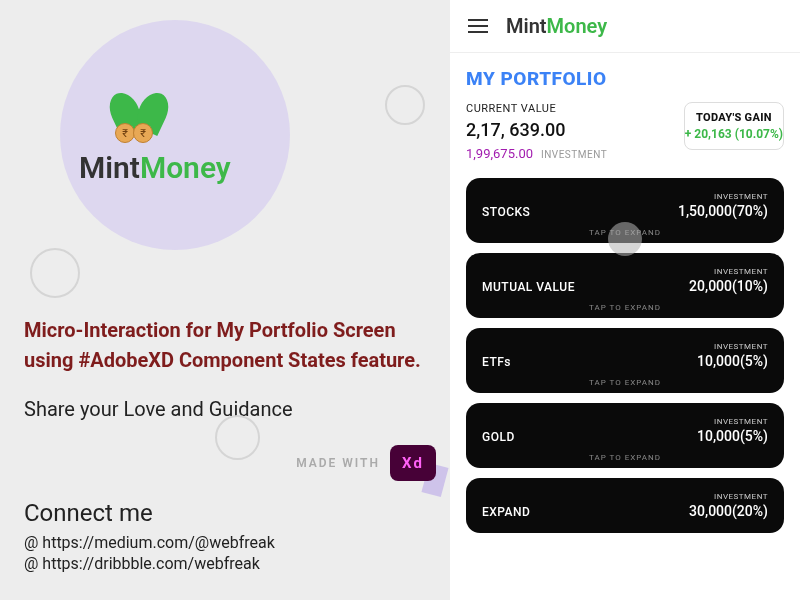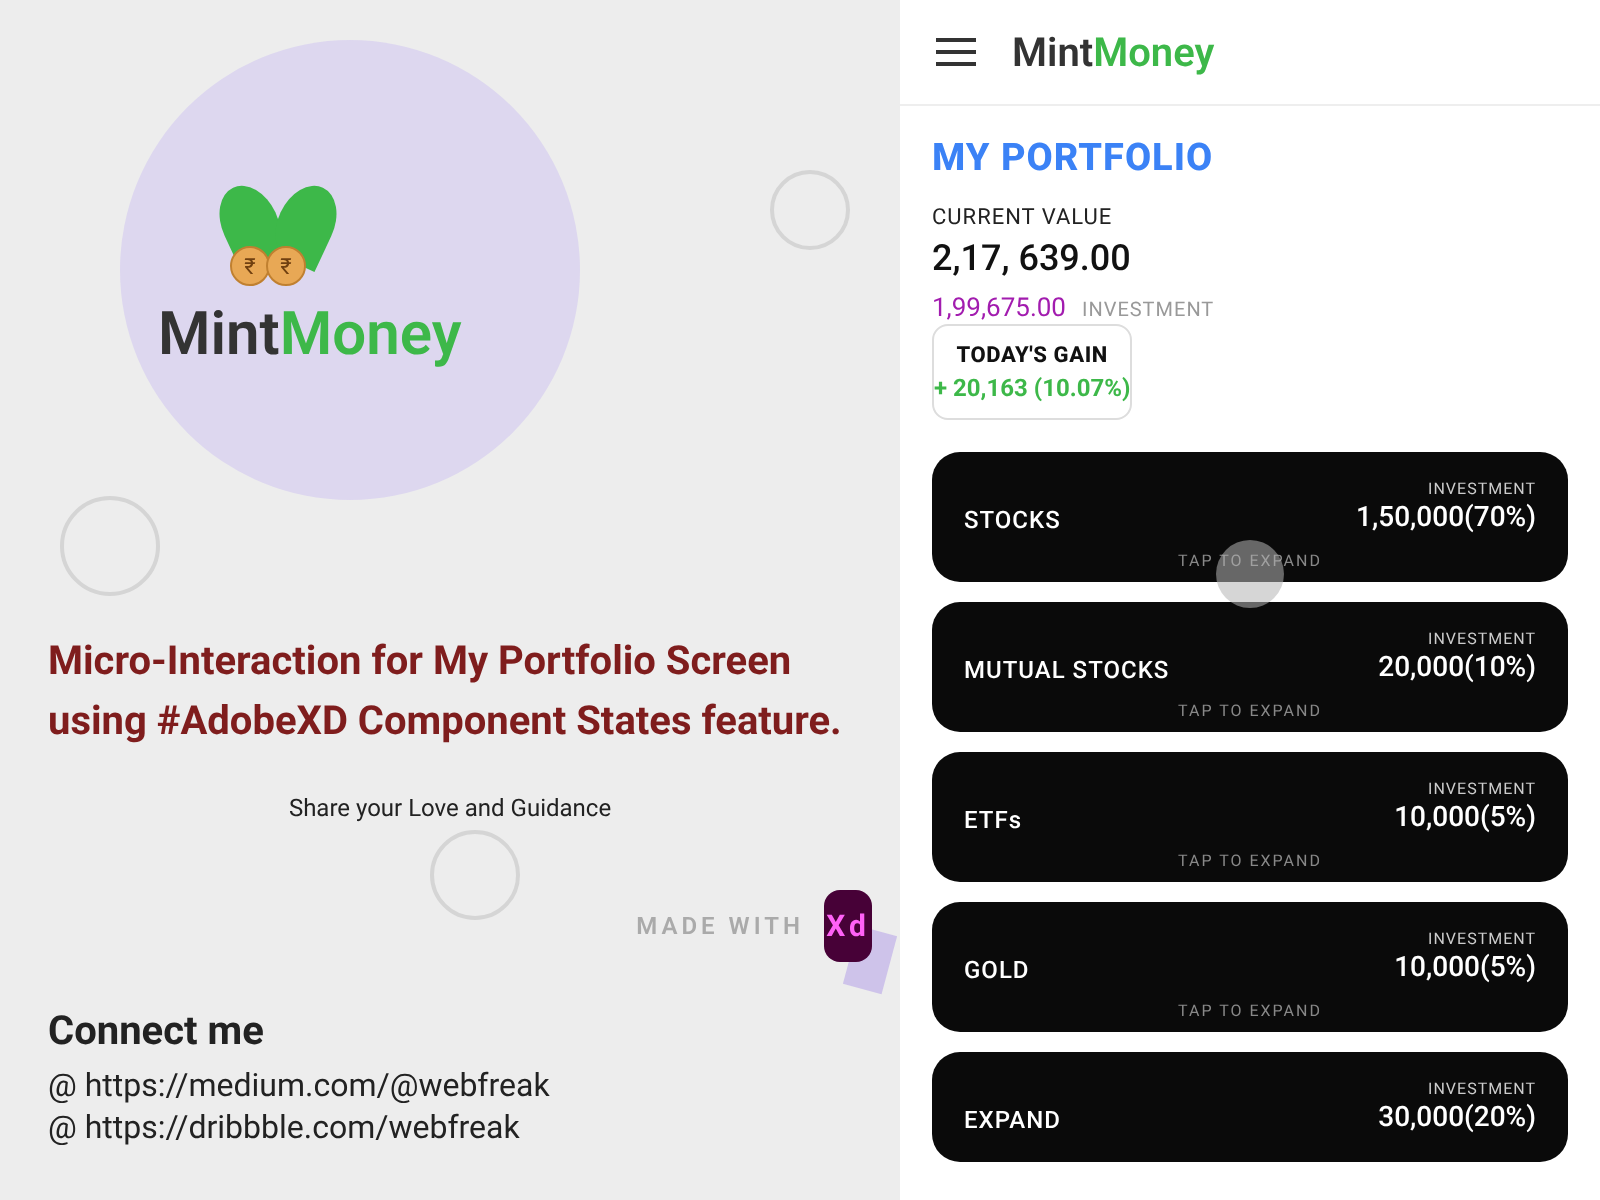--- a/index.html
+++ b/index.html
@@ -14,35 +14,35 @@
 .coins { position: absolute; bottom: 2px; left: 18px; display: flex; gap: -4px; }
 .coin { width: 20px; height: 20px; border-radius: 50%; background: #E8A855; border: 1px solid #c08030; display: inline-flex; align-items: center; justify-content: center; font-size: 11px; color: #704010; margin-left: -2px; }
 .logo-text { font-size: 30px; font-weight: 600; }
 .logo-mint { color: #333; }
 .logo-money { color: #3DB849; }
 .deco-circle { position: absolute; border: 2px solid #d5d5d5; border-radius: 50%; }
 .dc1 { width: 40px; height: 40px; right: 25px; top: 85px; }
 .dc2 { width: 50px; height: 50px; left: 30px; top: 248px; }
 .dc3 { width: 45px; height: 45px; left: 215px; top: 415px; }
 .description { margin-top: 130px; font-size: 20px; line-height: 1.5; color: #7f1d1d; font-weight: bold; }
-.share-text { margin-top: 22px; font-size: 12px; color: #222; text-align: center; }
+.share-text { margin-top: 22px; font-size: 20px; color: #222; }
 .made-with { position: absolute; right: 14px; top: 445px; display: flex; align-items: center; gap: 10px; font-size: 12px; letter-spacing: 2px; color: #aaa; font-weight: 600; }
-.xd-badge { width: 24px; height: 36px; background: #470137; border-radius: 8px; display: flex; align-items: center; justify-content: center; color: #FF61F6; font-weight: 700; font-size: 15px; }
+.xd-badge { width: 46px; height: 36px; background: #470137; border-radius: 8px; display: flex; align-items: center; justify-content: center; color: #FF61F6; font-weight: 700; font-size: 15px; }
 .purple-rect { position: absolute; width: 20px; height: 30px; background: #b9a6e8; right: 5px; top: 465px; transform: rotate(15deg); opacity: 0.6; }
 .connect-section { position: absolute; bottom: 25px; left: 24px; }
-.connect-title { font-size: 20px; font-weight: 700; color: #222; margin-bottom: 6px; }
+.connect-title { font-size: 24px; font-weight: 400; color: #222; margin-bottom: 6px; }
 .connect-link { font-size: 16px; color: #222; margin-bottom: 2px; }
 .right-panel { width: 350px; height: 600px; background: #fff; overflow: hidden; display: flex; flex-direction: column; }
 .app-header { display: flex; align-items: center; padding: 14px 18px; border-bottom: 1px solid #eee; gap: 18px; }
 .hamburger { display: flex; flex-direction: column; gap: 4px; cursor: pointer; }
 .hamburger span { width: 20px; height: 2px; background: #333; }
 .app-logo { font-size: 20px; font-weight: 600; }
 .portfolio-body { padding: 14px 16px 0 16px; flex: 1; overflow: hidden; }
 .portfolio-title { font-size: 19px; font-weight: 800; letter-spacing: 0.5px; color: #3b82f6; margin-bottom: 12px; }
-.value-row { display: flex; justify-content: space-between; align-items: flex-start; margin-bottom: 16px; flex-direction: column; }
+.value-row { display: flex; justify-content: space-between; align-items: flex-start; margin-bottom: 16px; }
 .value-left { flex: 1; }
 .value-label { font-size: 11px; letter-spacing: 0.5px; color: #222; margin-bottom: 4px; }
 .value-main { font-size: 18px; font-weight: 500; color: #111; margin-bottom: 3px; }
 .value-sub { font-size: 13px; color: #a21caf; }
 .value-sub-label { font-size: 10px; color: #999; letter-spacing: 0.5px; margin-left: 4px; }
 .gain-box { border: 1px solid #ddd; border-radius: 8px; padding: 8px 0; text-align: center; }
 .gain-label { font-size: 11px; font-weight: 800; letter-spacing: 0.3px; color: #111; margin-bottom: 3px; }
 .gain-value { font-size: 12px; font-weight: 700; color: #3DB849; }
 .cards { display: flex; flex-direction: column; gap: 10px; position: relative; }
 .card { background: #0a0a0a; border-radius: 14px; padding: 14px 16px 24px 16px; color: #fff; position: relative; cursor: pointer; }
@@ -135,21 +135,21 @@
           <div class="card-right">
             <div class="card-inv-label">INVESTMENT</div>
             <div class="card-inv-value">1,50,000(70%)</div>
           </div>
         </div>
         <div class="tap-hint">TAP TO EXPAND</div>
       </div>
 
       <div class="card">
         <div class="card-row">
-          <div class="card-name">MUTUAL STOCKS</div>
+          <div class="card-name">MUTUAL VALUE</div>
           <div class="card-right">
             <div class="card-inv-label">INVESTMENT</div>
             <div class="card-inv-value">20,000(10%)</div>
           </div>
         </div>
         <div class="tap-hint">TAP TO EXPAND</div>
       </div>
 
       <div class="card">
         <div class="card-row">

